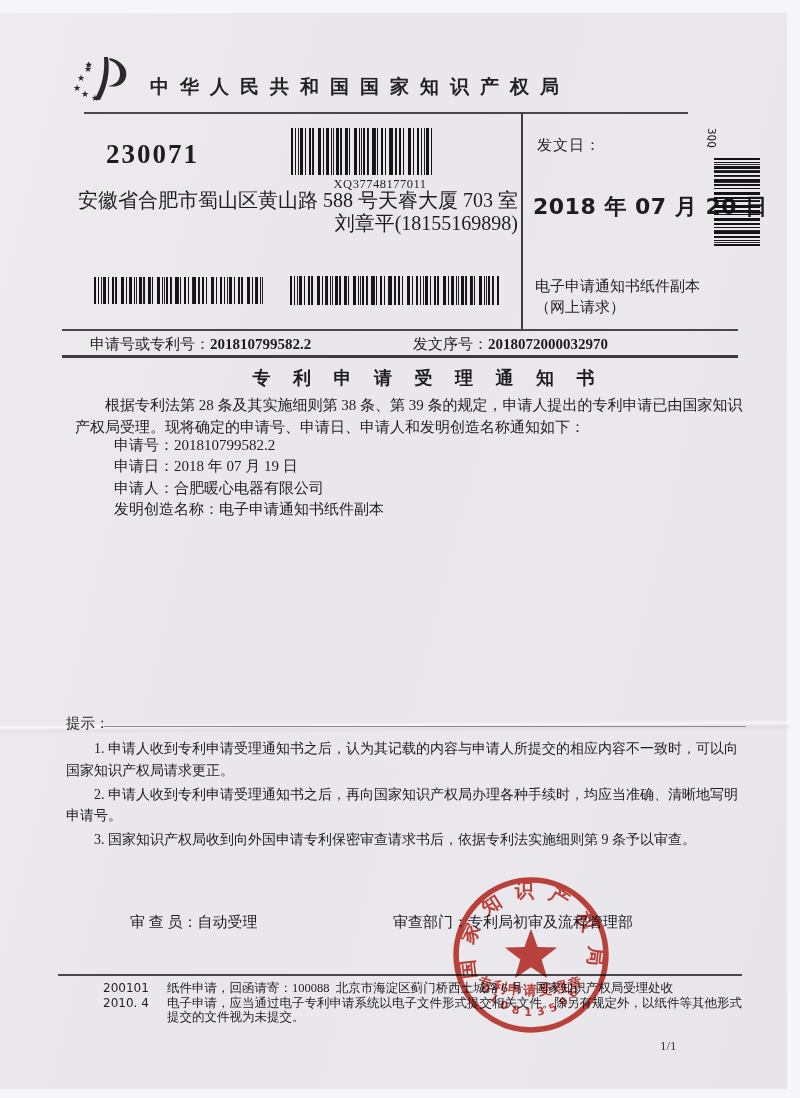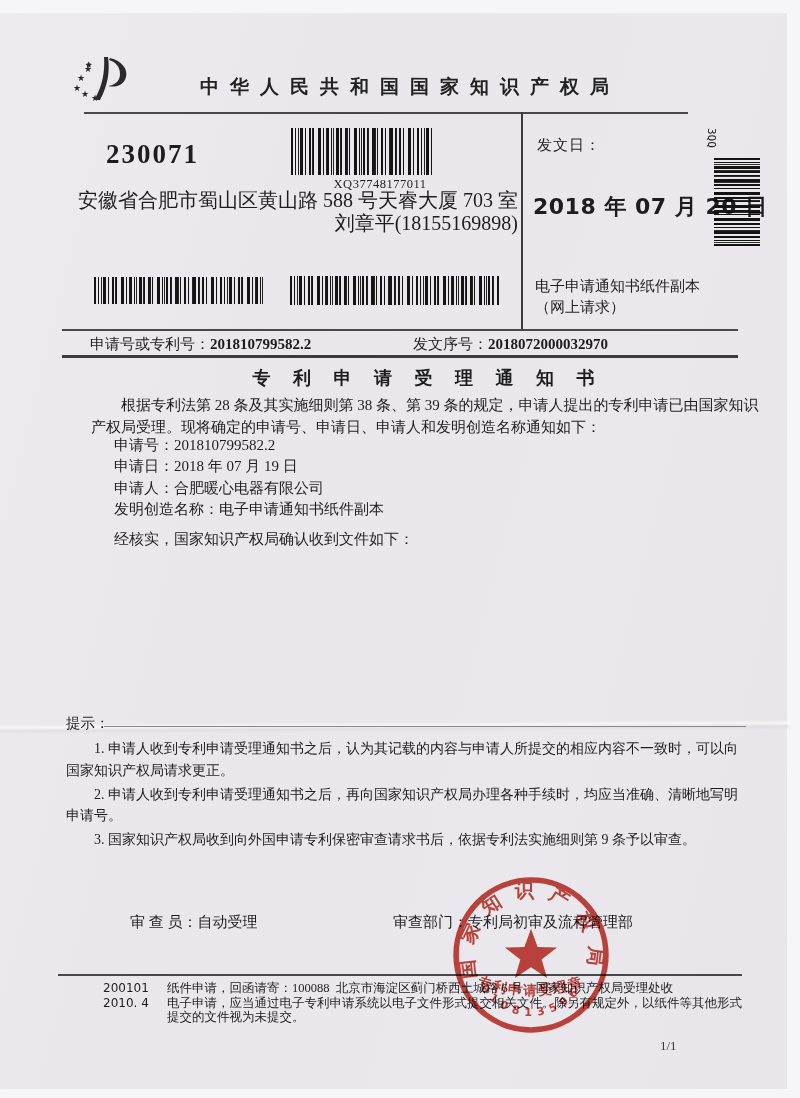--- a/index.html
+++ b/index.html
@@ -23,21 +23,21 @@
       repeating-linear-gradient(180deg,rgba(0,0,0,.8) 0 1px,rgba(0,0,0,0) 1px 6px);}
   .bc-label{font-size:12.5px;text-align:center;letter-spacing:.5px;}
   .addr{font-size:20px;text-align:right;}
   .fw-label{font-size:15px;letter-spacing:1px;}
   .date-big{font-family:"DejaVu Sans","Liberation Sans",sans-serif;font-size:22px;font-weight:bold;letter-spacing:.5px;}
   .copy-note{font-size:15px;line-height:21px;}
   .side-code{font-size:11px;font-family:"DejaVu Sans Mono","Liberation Mono",monospace;transform:rotate(90deg);transform-origin:left top;}
   .refrow{font-size:15px;}
   .refrow .num{font-weight:600;}
   .doc-title{font-size:18px;font-weight:bold;letter-spacing:9px;text-align:center;padding-left:28px;}
-  .body-txt{font-size:15px;line-height:21.5px;margin-left:16px;}
+  .body-txt{font-size:15px;line-height:21.5px;}
   .indent{text-indent:2em;}
   .fieldline,.docline{font-size:15px;line-height:21.3px;white-space:pre-wrap;}
   .tips-label{font-size:14.5px;}
   .tips p{margin:0 0 2px 0;font-size:14px;line-height:21.8px;text-indent:2em;white-space:pre-wrap;}
   .exam{font-size:15px;}
   .footer-row{display:flex;font-size:12.5px;line-height:14.5px;}
   .footer-code{width:64px;flex:0 0 64px;font-family:"DejaVu Sans","Liberation Sans",sans-serif;font-size:12px;margin-left:15px;}
   .footer-text{white-space:pre-wrap;}
   .pagenum{font-size:13px;color:#3a3a3e;}
   .stamp{mix-blend-mode:multiply;opacity:.9;}
@@ -62,21 +62,21 @@
       </g>
       <g fill="#2a2a2e" font-size="9" font-family="'DejaVu Sans',sans-serif">
         <text x="14" y="17">★</text>
           <text x="7" y="26">★</text>
           <text x="3" y="36">★</text>
           <text x="11" y="42">★</text>
           <text x="21" y="46">★</text>
       </g>
     </svg>
   </div>
-  <div class="abs agency-title" style="left:150px;top:74px;width:520px;text-align:center;">中华人民共和国国家知识产权局</div>
+  <div class="abs agency-title" style="left:150px;top:74px;width:520px;text-align:left;">中华人民共和国国家知识产权局</div>
   <div class="abs hline" style="left:84px;top:112px;width:604px;height:2px;"></div>
 
   <div class="abs mail-code" style="left:106px;top:139px;">230071</div>
   <div class="abs bc-h" style="left:291px;top:128px;width:144px;height:47px;"></div>
   <div class="abs bc-label" style="left:280px;top:177px;width:200px;">XQ37748177011</div>
   <div class="abs addr" style="left:78px;top:187px;width:440px;">安徽省合肥市蜀山区黄山路 588 号天睿大厦 703 室</div>
   <div class="abs addr" style="left:78px;top:210px;width:440px;">刘章平(18155169898)</div>
   <div class="abs bc-h" style="left:94px;top:277px;width:170px;height:27px;"></div>
   <div class="abs bc-h" style="left:290px;top:276px;width:209px;height:29px;"></div>
 
@@ -97,21 +97,20 @@
   <div class="abs" style="left:114px;top:435px;">
 
       <div class="fieldline"><span>申请号：</span><span>201810799582.2</span></div>
 
       <div class="fieldline"><span>申请日：</span><span>2018 年 07 月 19 日</span></div>
 
       <div class="fieldline"><span>申请人：</span><span>合肥暖心电器有限公司</span></div>
 
       <div class="fieldline"><span>发明创造名称：</span><span>电子申请通知书纸件副本</span></div>
     </div>
-  <div class="abs fieldline" style="left:114px;top:529px;">经核实，国家知识产权局确认收到文件如下：</div>
 
   <div class="abs tips-label" style="left:66px;top:714px;">提示：</div>
   <div class="abs" style="left:104px;top:726px;width:642px;height:1px;background:#8a8a90;"></div>
   <div class="abs tips" style="left:66px;top:738px;width:682px;">
 
       <p>1. 申请人收到专利申请受理通知书之后，认为其记载的内容与申请人所提交的相应内容不一致时，可以向国家知识产权局请求更正。</p>
 
       <p>2. 申请人收到专利申请受理通知书之后，再向国家知识产权局办理各种手续时，均应当准确、清晰地写明申请号。</p>
 
       <p>3. 国家知识产权局收到向外国申请专利保密审查请求书后，依据专利法实施细则第 9 条予以审查。</p>

